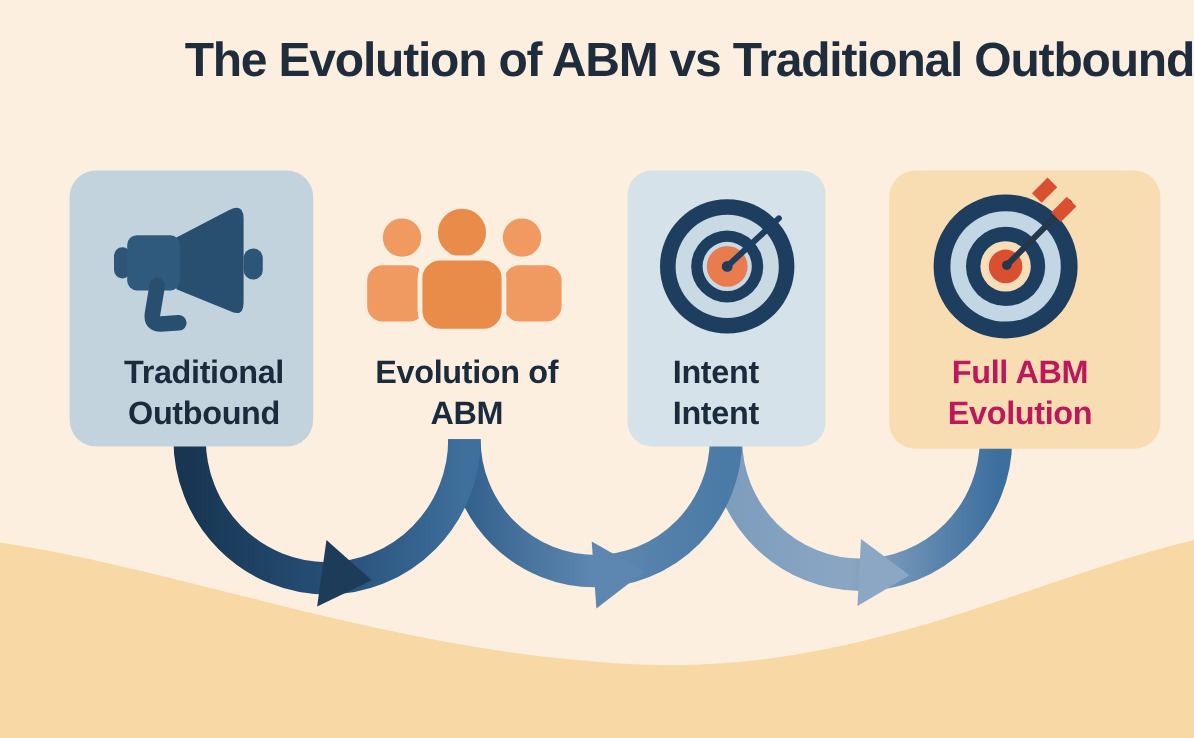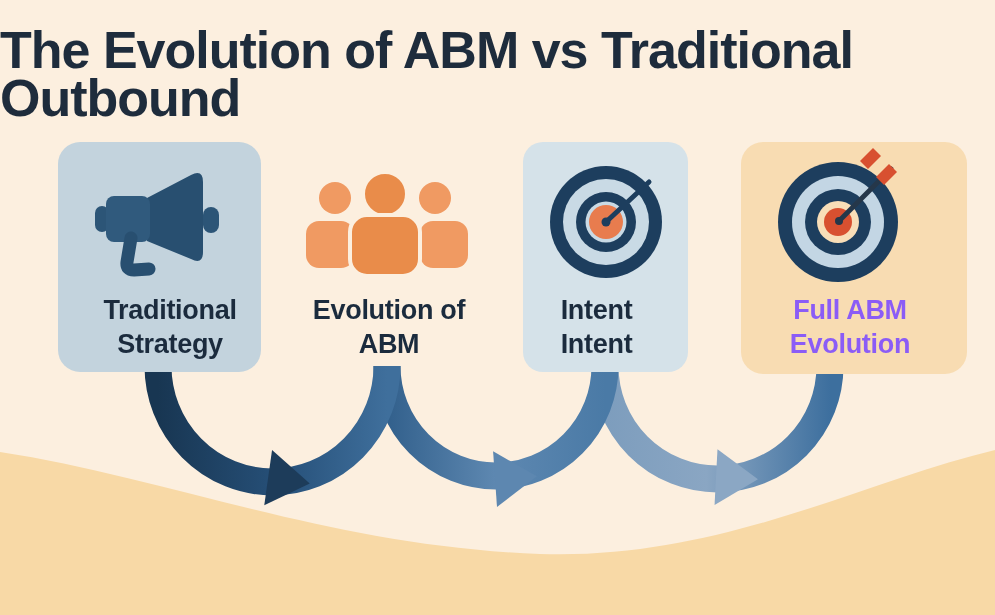--- a/index.html
+++ b/index.html
@@ -8,21 +8,21 @@
     position:relative;width:995px;height:615px;overflow:hidden;
     background:#FCEFDF;
   }
   svg{display:block;}
   .layer{position:absolute;left:0;top:0;}
   .card{
     position:absolute;border-radius:22px;
   }
   .page-title{
     position:absolute;left:0;top:26px;width:995px;
-    text-align:left;font-size:52px;font-weight:700;letter-spacing:-1px;
+    text-align:right;font-size:40px;font-weight:700;letter-spacing:-1px;
     line-height:48px;
   }
   .stage-label{
     position:absolute;top:293px;text-align:center;
     font-size:27px;font-weight:700;line-height:34px;letter-spacing:-0.3px;
   }
   .stage-label span{display:block;}
 </style>
 </head>
 <body>
@@ -102,31 +102,31 @@
       <polygon points="860,161 873,148 881,156 868,169" fill="#D85030"></polygon>
       <polygon points="876,177 889,164 897,172 884,185" fill="#D85030"></polygon>
       <circle cx="839" cy="221" r="4" fill="#25374A"></circle>
     </g>
   </svg>
 
   <div class="page-title" style="color: rgb(30, 44, 60);">The Evolution of ABM vs Traditional Outbound</div>
 
   <div class="stage-label" style="left: 58px; width: 224px; color: rgb(27, 43, 61);">
     <span>Traditional</span>
-    <span>Strategy</span>
+    <span>Outbound</span>
   </div>
 
   <div class="stage-label" style="left: 289px; width: 200px; color: rgb(27, 43, 61);">
     <span>Evolution of</span>
     <span>ABM</span>
   </div>
 
   <div class="stage-label" style="left: 523px; width: 147px; color: rgb(27, 43, 61);">
     <span>Intent</span>
     <span>Intent</span>
   </div>
 
-  <div class="stage-label" style="left: 741px; width: 218px; color: #8b5cf6;">
+  <div class="stage-label" style="left: 741px; width: 218px; color: #be185d;">
     <span>Full ABM</span>
     <span>Evolution</span>
   </div>
 
 </div>
 
 </body></html>

